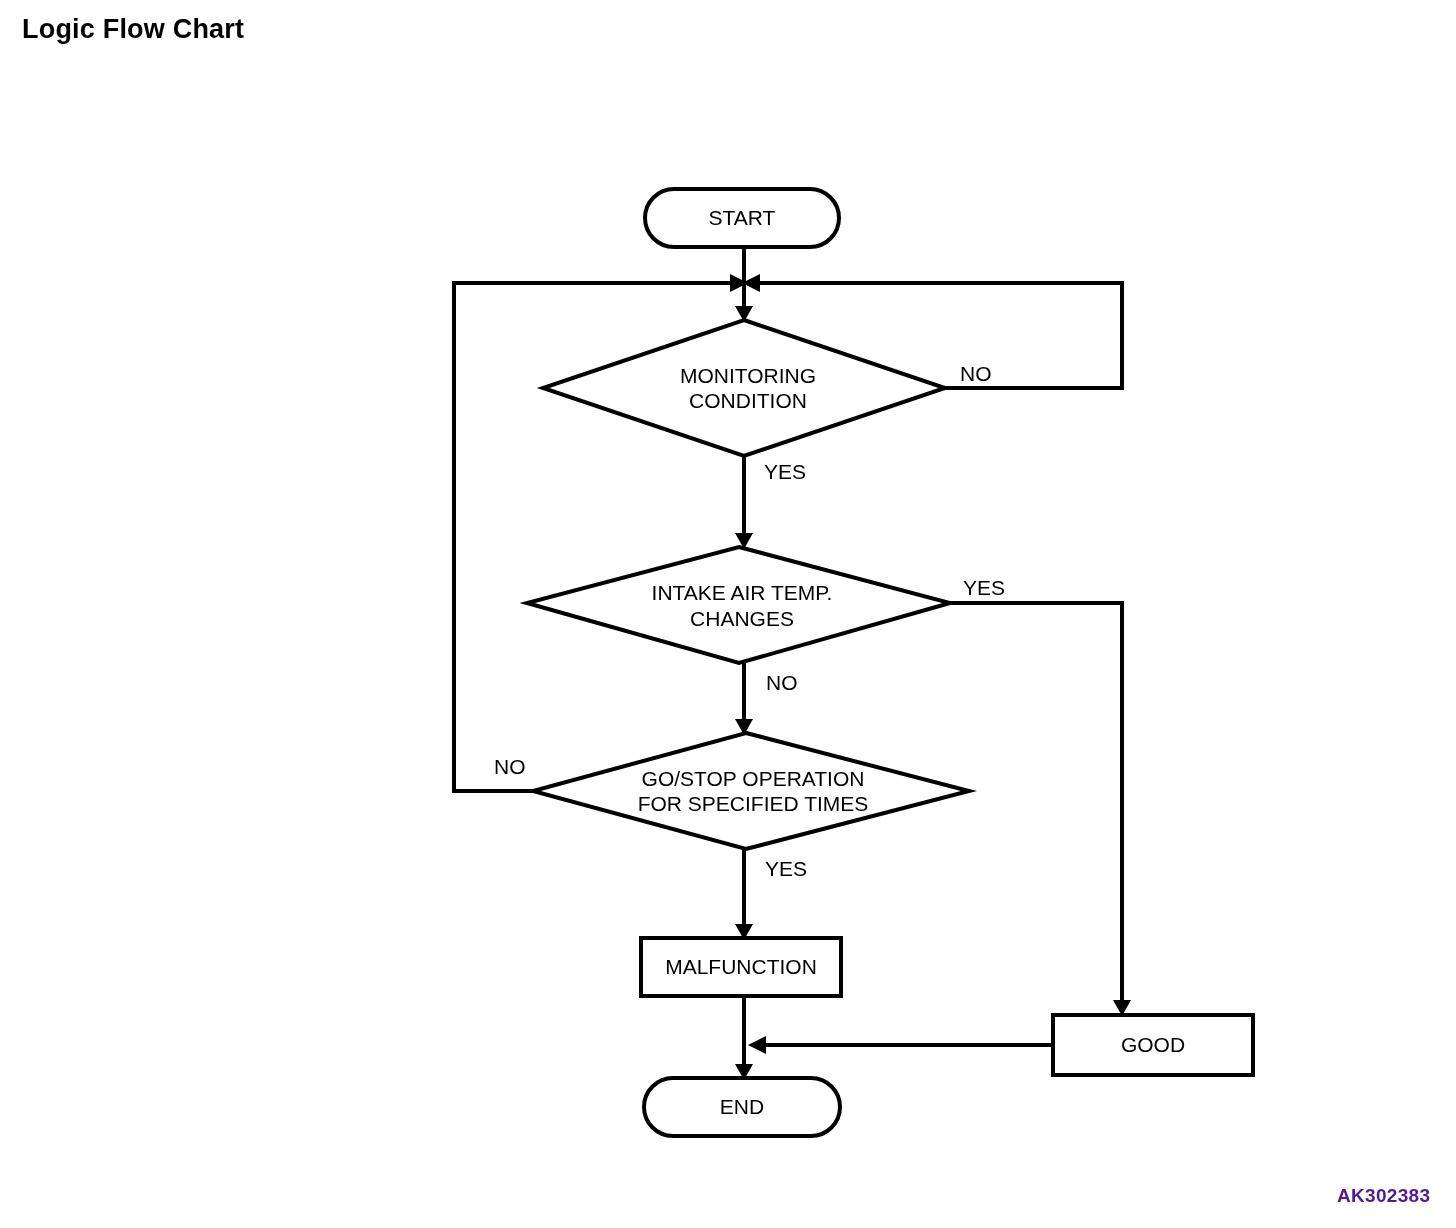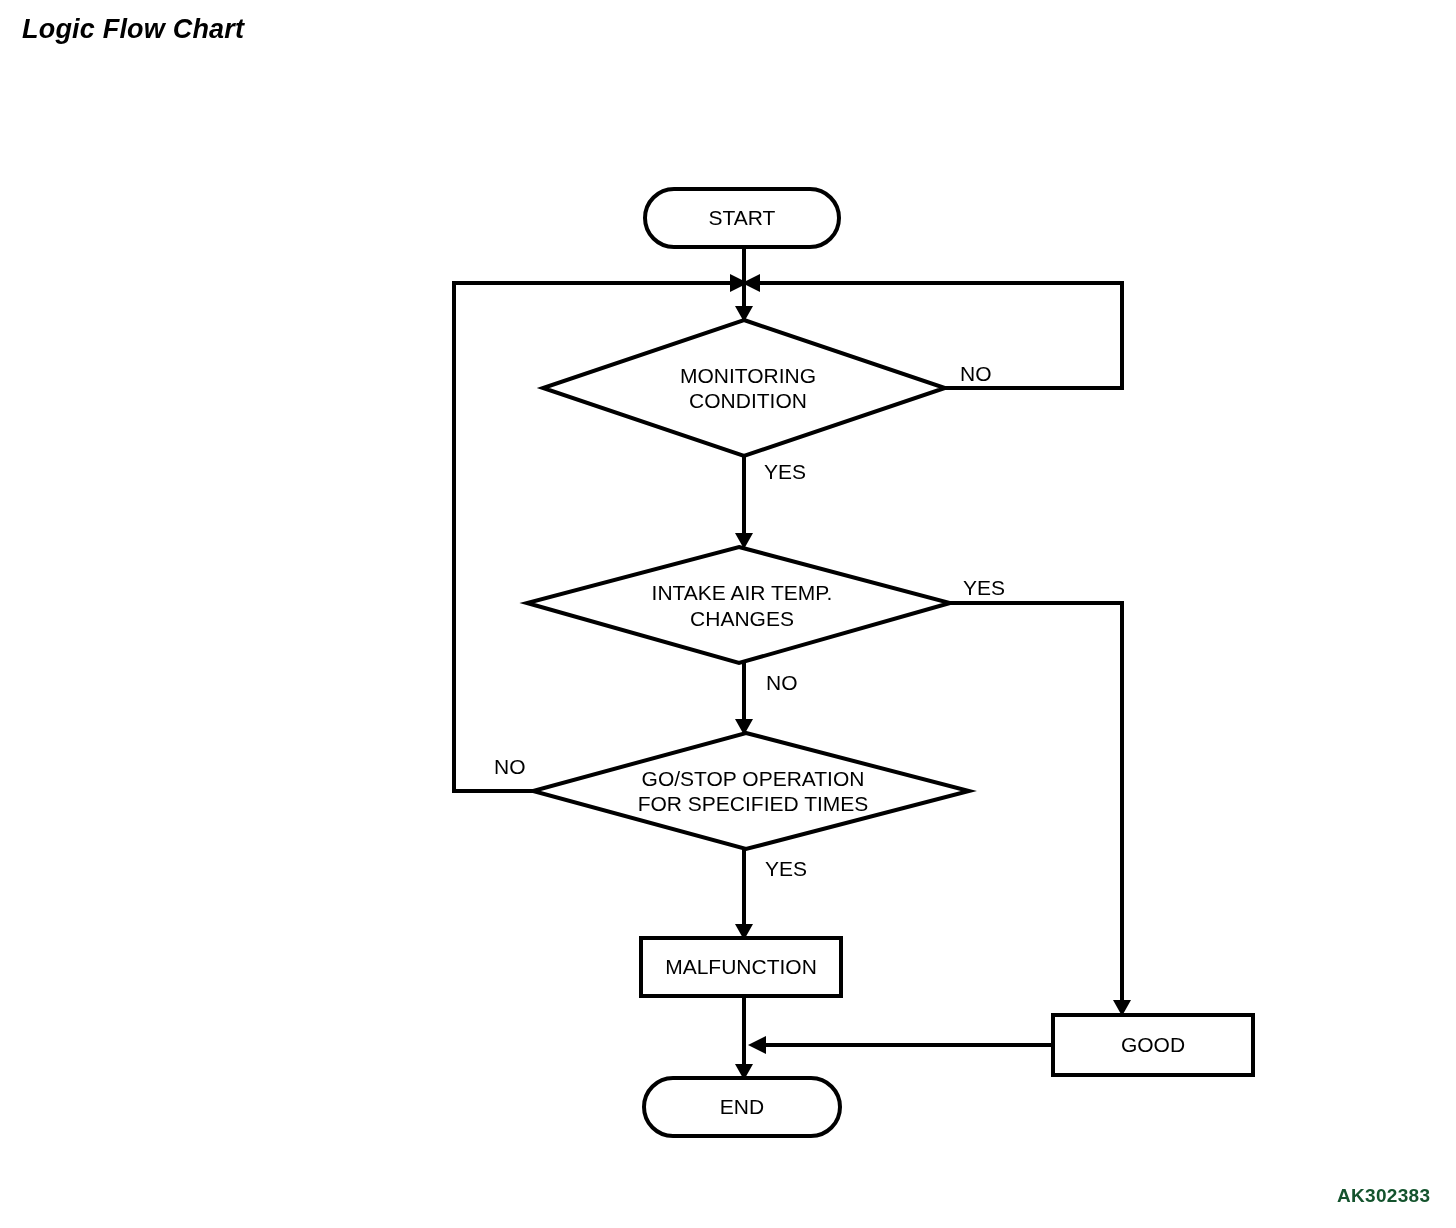--- a/index.html
+++ b/index.html
@@ -17,30 +17,29 @@
   }
   #page-title {
     position: absolute;
     left: 22px;
     top: 14px;
     font-size: 27px;
     font-weight: bold;
     letter-spacing: 0.2px;
     color: #000000;
     white-space: nowrap;
-    font-style: italic;
   }
   #ref-code {
     position: absolute;
     left: 1337px;
     top: 1185px;
     font-size: 19px;
     font-weight: bold;
     letter-spacing: 0.3px;
-    color: #14532d;
+    color: #4c1d95;
     white-space: nowrap;
   }
   #flow-canvas {
     position: absolute;
     left: 0;
     top: 0;
     width: 1456px;
     height: 1228px;
   }
   .node-text {

